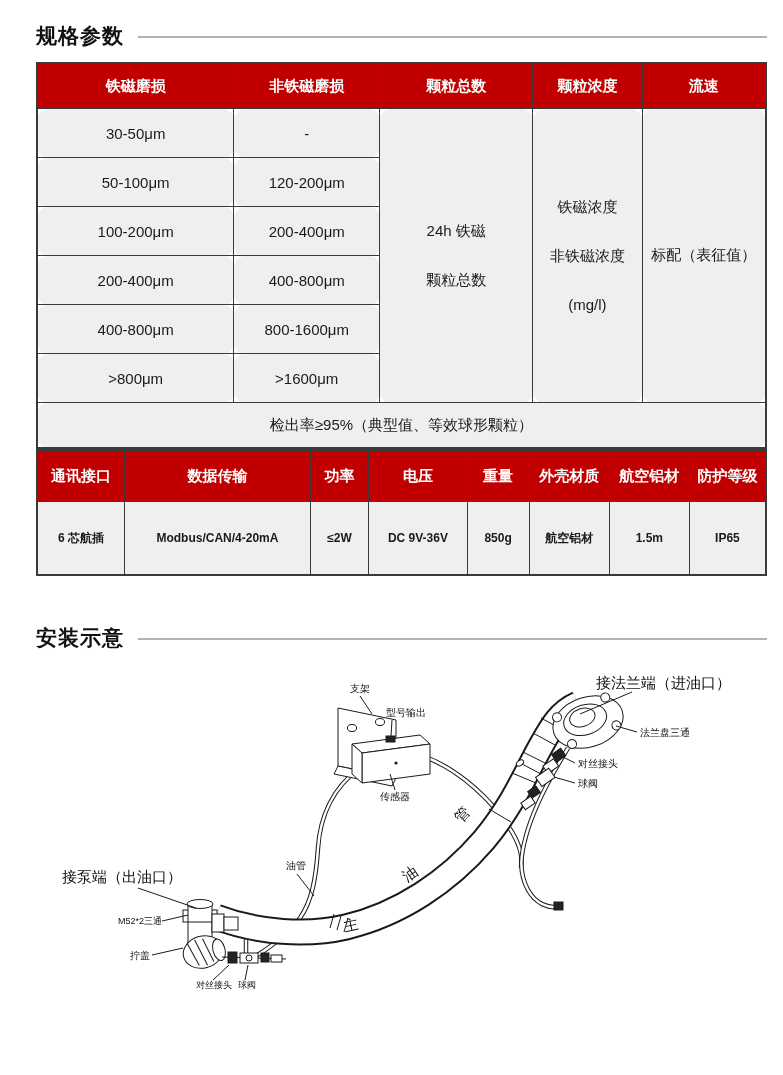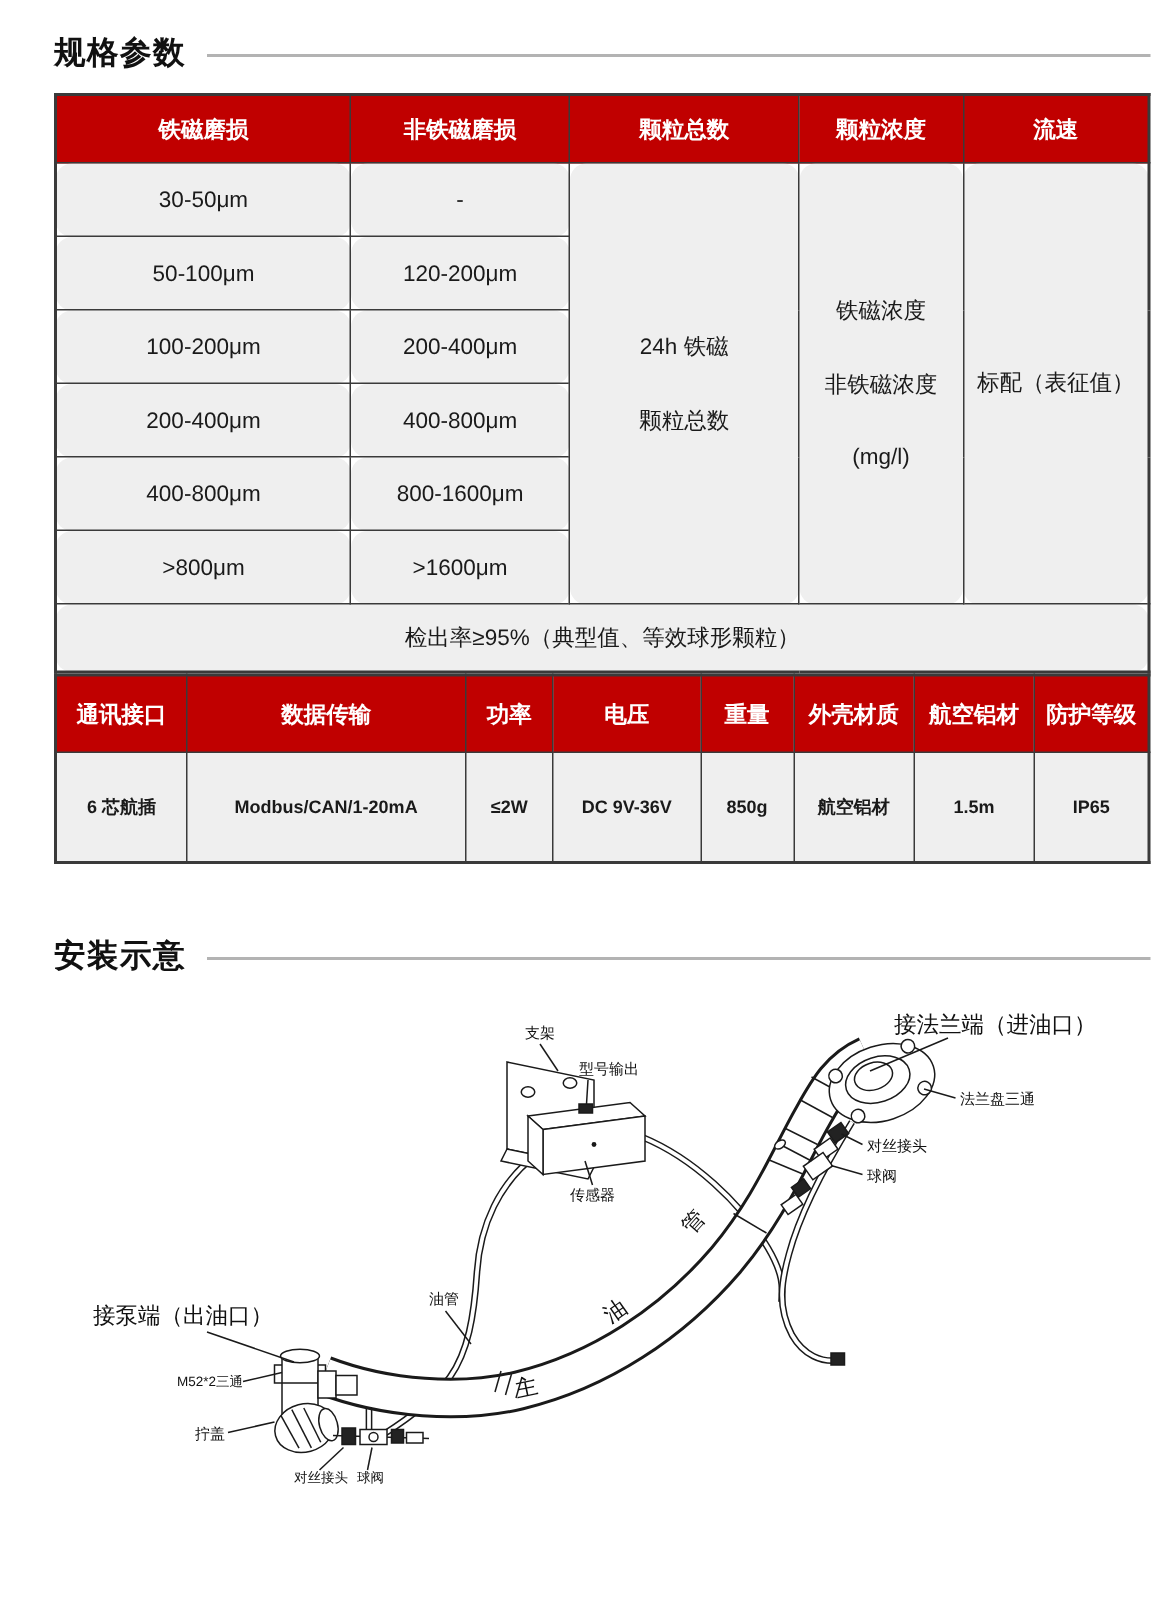--- a/index.html
+++ b/index.html
@@ -137,21 +137,21 @@
         <th>电压</th>
         <th>重量</th>
         <th>外壳材质</th>
         <th>航空铝材</th>
         <th>防护等级</th>
       </tr>
     </thead>
     <tbody>
       <tr>
         <td>6 芯航插</td>
-        <td>Modbus/CAN/1-20mA</td>
+        <td>Modbus/CAN/4-20mA</td>
         <td>≤2W</td>
         <td>DC 9V-36V</td>
         <td>850g</td>
         <td>航空铝材</td>
         <td>1.5m</td>
         <td>IP65</td>
       </tr>
     </tbody>
   </table>
 

